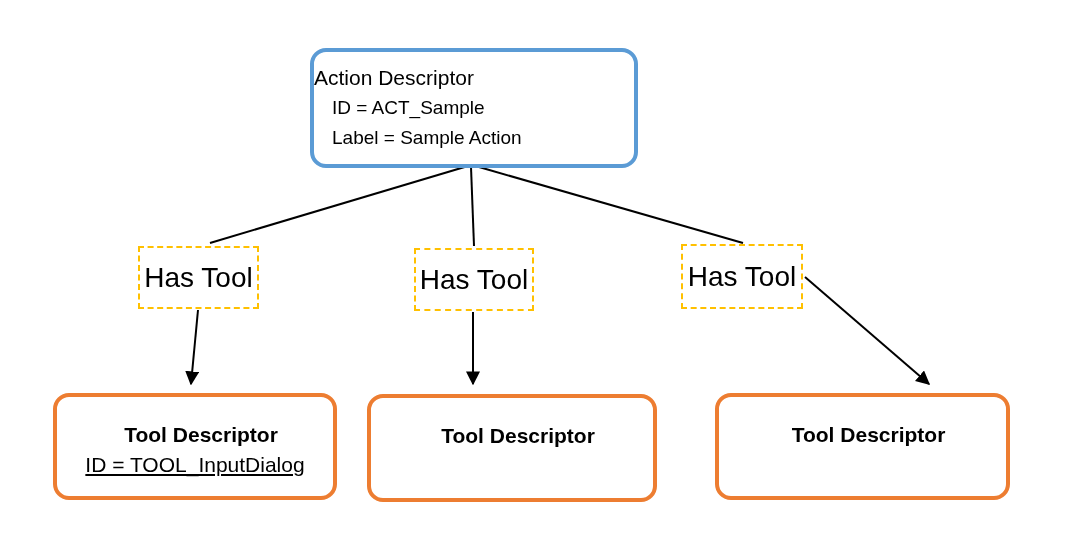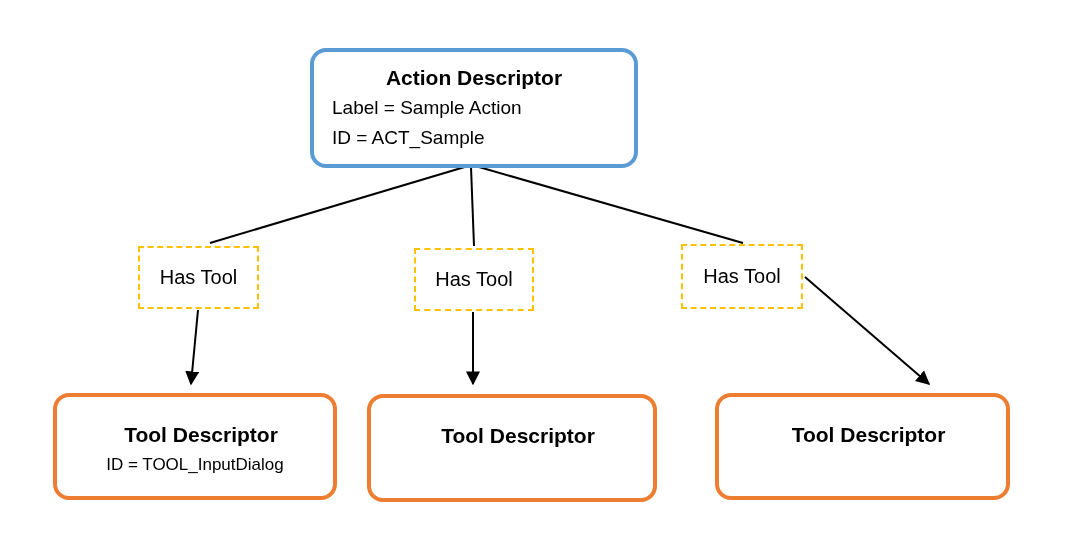--- a/index.html
+++ b/index.html
@@ -37,55 +37,56 @@
   }
   .action-box {
     left: 310px; top: 48px;
     width: 328px; height: 120px;
     border: 4px solid var(--action-border, #5B9BD5);
     border-radius: 16px;
     padding-top: 11px;
   }
   .action-box .box-title {
     font-size: 21px;
-    font-weight: bold;
-    text-align: center;
+    font-weight: normal;
+    text-align: left;
     line-height: 30px;
   }
   .action-box .box-line {
     font-size: 19px;
     line-height: 30px;
     padding-left: 18px;
   }
   .has-tool {
     border: 2.5px dashed var(--relation-border, #FFC000);
     display: flex;
     align-items: center;
     justify-content: center;
-    font-size: 20px;
+    font-size: 28px;
   }
   .has-tool-1 { left: 138px; top: 246px; width: 121px; height: 63px; }
   .has-tool-2 { left: 414px; top: 248px; width: 120px; height: 63px; }
   .has-tool-3 { left: 681px; top: 244px; width: 122px; height: 65px; }
   .tool-box {
     border: 4px solid var(--tool-border, #ED7D31);
     border-radius: 16px;
     padding-top: 23px;
   }
   .tool-box .box-title {
     font-size: 21px;
     font-weight: bold;
     text-align: center;
     line-height: 30px;
     padding-left: 12px;
   }
   .tool-box .box-line {
-    font-size: 17px;
+    font-size: 21px;
     line-height: 30px;
     text-align: center;
+    text-decoration: underline;
   }
   .tool-box-1 { left: 53px;  top: 393px; width: 284px; height: 107px; }
   .tool-box-2 { left: 367px; top: 394px; width: 290px; height: 108px; }
   .tool-box-3 { left: 715px; top: 393px; width: 295px; height: 107px; }
 </style>
 </head>
 <body>
 
 <div class="canvas">
 
@@ -98,22 +99,22 @@
     <line x1="468" y1="166" x2="210" y2="243"></line>
     <line x1="471" y1="167" x2="474" y2="246"></line>
     <line x1="479" y1="167" x2="743" y2="243"></line>
     <line x1="198" y1="310" x2="191" y2="384" marker-end="url(#arrowhead)"></line>
     <line x1="473" y1="312" x2="473" y2="384" marker-end="url(#arrowhead)"></line>
     <line x1="805" y1="277" x2="929" y2="384" marker-end="url(#arrowhead)"></line>
   </svg>
 
   <div class="node action-box">
     <div class="box-title">Action Descriptor</div>
+    <div class="box-line">ID = ACT_Sample</div>
     <div class="box-line">Label = Sample Action</div>
-    <div class="box-line">ID = ACT_Sample</div>
   </div>
 
   <div class="node has-tool has-tool-1">
     <span>Has Tool</span>
   </div>
   <div class="node has-tool has-tool-2">
     <span>Has Tool</span>
   </div>
   <div class="node has-tool has-tool-3">
     <span>Has Tool</span>

